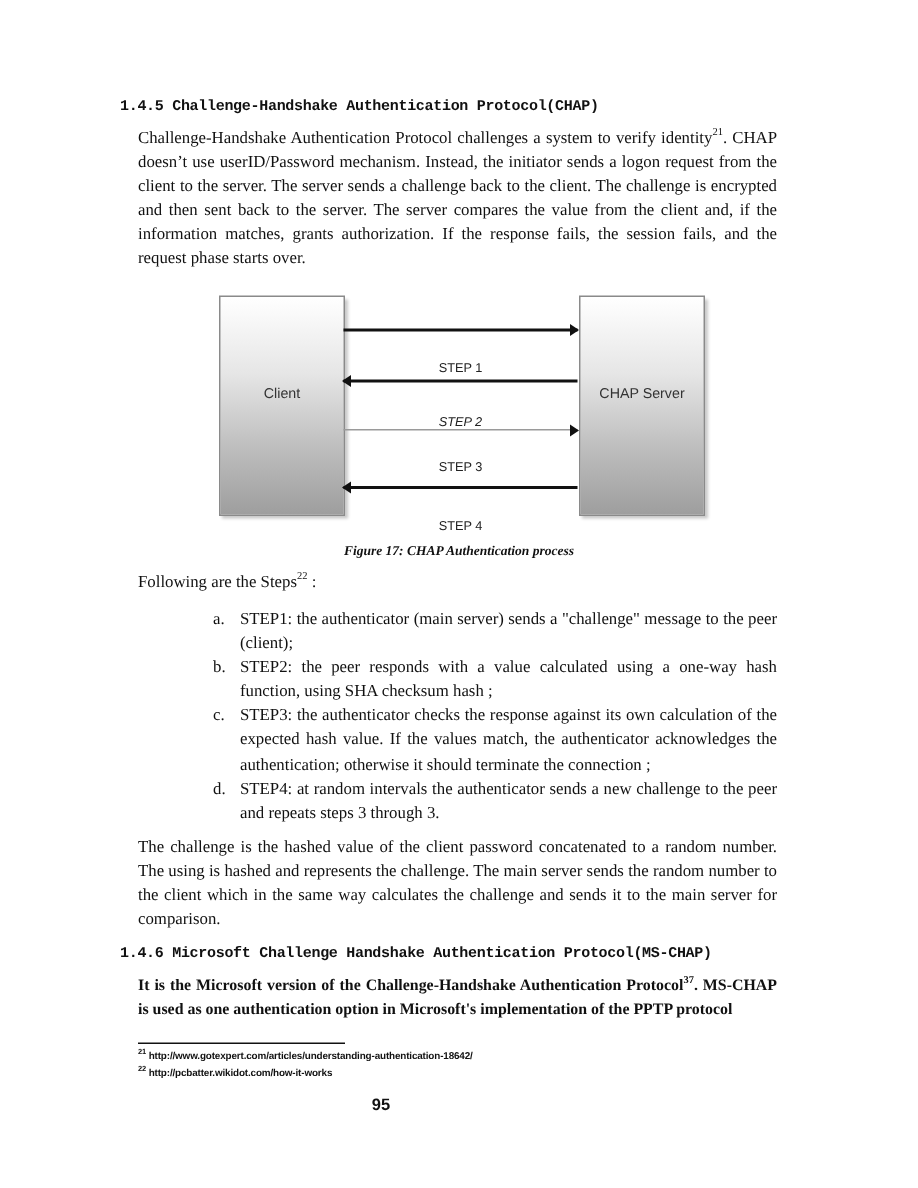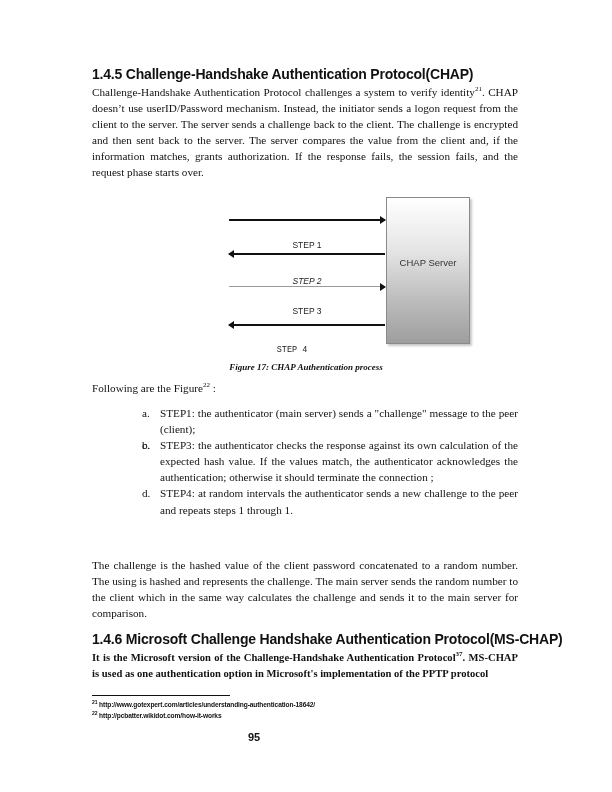--- a/index.html
+++ b/index.html
@@ -1,19 +1,19 @@
 <!DOCTYPE html>
 <html><head>
 <meta charset="utf-8">
 <style>
   html, body { margin: 0; padding: 0; background: #ffffff; }
   body { width: 612px; height: 792px; position: relative; overflow: hidden;
          font-family: "Liberation Serif", serif; color: #111; }
-  h2.sec { position: absolute; left: 92px; margin: 0; font-size: 14px; font-weight: bold;
-           font-family: Liberation Sans, sans-serif; letter-spacing: -0.2px; }
+  h2.sec { position: absolute; left: 80px; margin: 0; font-size: 10px; font-weight: bold;
+           font-family: Liberation Mono, monospace; letter-spacing: -0.2px; }
   .para { position: absolute; left: 92px; width: 426px; font-size: 11.2px; line-height: 16.1px;
           text-align: justify; margin: 0; }
   sup { font-size: 7px; vertical-align: super; line-height: 0; }
   .diagram { position: absolute; left: 0; top: 0; width: 612px; height: 360px; pointer-events: none; }
   .box { position: absolute; top: 197px; width: 82px; height: 145px;
          background: linear-gradient(to bottom, #ffffff 0%, #e6e6e6 35%, #bdbdbd 70%, #9e9e9e 100%);
          border: 1px solid #8a8a8a; box-shadow: 2px 2px 2px #c8c8c8;
          display: flex; align-items: center; justify-content: center;
          font-family: "Liberation Sans", sans-serif; font-size: 9.5px; color: #333; pointer-events: auto; }
   .box span { margin-top: -16px; }
@@ -39,54 +39,57 @@
   .pagenum { position: absolute; left: 0; width: 508px; top: 731px; text-align: center;
              font-family: "Liberation Sans", sans-serif; font-size: 11px; font-weight: bold; }
 </style>
 </head>
 <body>
 
 <h2 class="sec" style="top:66px;">1.4.5 Challenge-Handshake Authentication Protocol(CHAP)</h2>
 <p class="para" style="top:84px;"><span>Challenge-Handshake Authentication Protocol challenges a system to verify identity</span><sup>21</sup><span>. CHAP doesn’t use userID/Password mechanism. Instead, the initiator sends a logon request from the client to the server. The server sends a challenge back to the client. The challenge is encrypted and then sent back to the server. The server compares the value from the client and, if the information matches, grants authorization. If the response fails, the session fails, and the request phase starts over.</span></p>
 
 <div class="diagram">
+  <div class="box" style="left:146px;">
+    <span>Client</span>
+  </div>
   <div class="box" style="left:386px;align-items:center;">
     <span>CHAP Server</span>
   </div>
 
   <div class="step-label" style="left:247px; top:201px;">STEP 1</div>
   <div class="arrow" style="left:229px; width:156px; top:219px;">
     <span class="head-r"></span>
   </div>
 
   <div class="step-label" style="left:247px; top:237px;font-style:italic;">STEP 2</div>
   <div class="arrow" style="left:229px; width:156px; top:253px;">
     <span class="head-l"></span>
   </div>
 
   <div class="step-label" style="left:247px; top:267px;">STEP 3</div>
   <div class="arrow thin" style="left:229px; width:156px; top:286px;">
     <span class="head-r"></span>
   </div>
 
-  <div class="step-label" style="left:232px; top:306px;font-family:Liberation Mono, monospace;">STEP 4</div>
+  <div class="step-label" style="left:247px; top:306px;">STEP 4</div>
   <div class="arrow" style="left:229px; width:156px; top:324px;">
     <span class="head-l"></span>
   </div>
 </div>
 
 <div class="caption">Figure 17: CHAP Authentication process</div>
 
-<p class="para" style="top:380px;"><span>Following are the Figure</span><sup>22</sup><span> :</span></p>
+<p class="para" style="top:380px;"><span>Following are the Steps</span><sup>22</sup><span> :</span></p>
 
 <ol class="steps">
   <li><span class="marker">a.</span><span>STEP1: the authenticator (main server) sends a "challenge" message to the peer (client);</span></li>
-  <li><span class="marker">b.</span></li>
+  <li><span class="marker">b.</span><span>STEP2: the peer responds with a value calculated using a one-way hash function, using SHA checksum hash ;</span></li>
   <li><span class="marker">c.</span><span>STEP3: the authenticator checks the response against its own calculation of the expected hash value. If the values match, the authenticator acknowledges the authentication; otherwise it should terminate the connection ;</span></li>
-  <li><span class="marker">d.</span><span>STEP4: at random intervals the authenticator sends a new challenge to the peer and repeats steps 1 through 1.</span></li>
+  <li><span class="marker">d.</span><span>STEP4: at random intervals the authenticator sends a new challenge to the peer and repeats steps 3 through 3.</span></li>
 </ol>
 
 <p class="para" style="top:557px;">The challenge is the hashed value of the client password concatenated to a random number. The using is hashed and represents the challenge. The main server sends the random number to the client which in the same way calculates the challenge and sends it to the main server for comparison.</p>
 
 <h2 class="sec" style="top:631px;">1.4.6 Microsoft Challenge Handshake Authentication Protocol(MS-CHAP)</h2>
 <p class="para" style="top:650px; font-weight:bold; font-size:10.6px;"><span>It is the Microsoft version of the Challenge-Handshake Authentication Protocol</span><sup>37</sup><span>. MS-CHAP is used as one authentication option in Microsoft's implementation of the PPTP protocol</span></p>
 
 <div class="fn-rule"></div>
 <div class="fn" style="top:701px;"><sup>21</sup> <span>http://www.gotexpert.com/articles/understanding-authentication-18642/</span></div>
 <div class="fn" style="top:712px;"><sup>22</sup> <span>http://pcbatter.wikidot.com/how-it-works</span></div>

